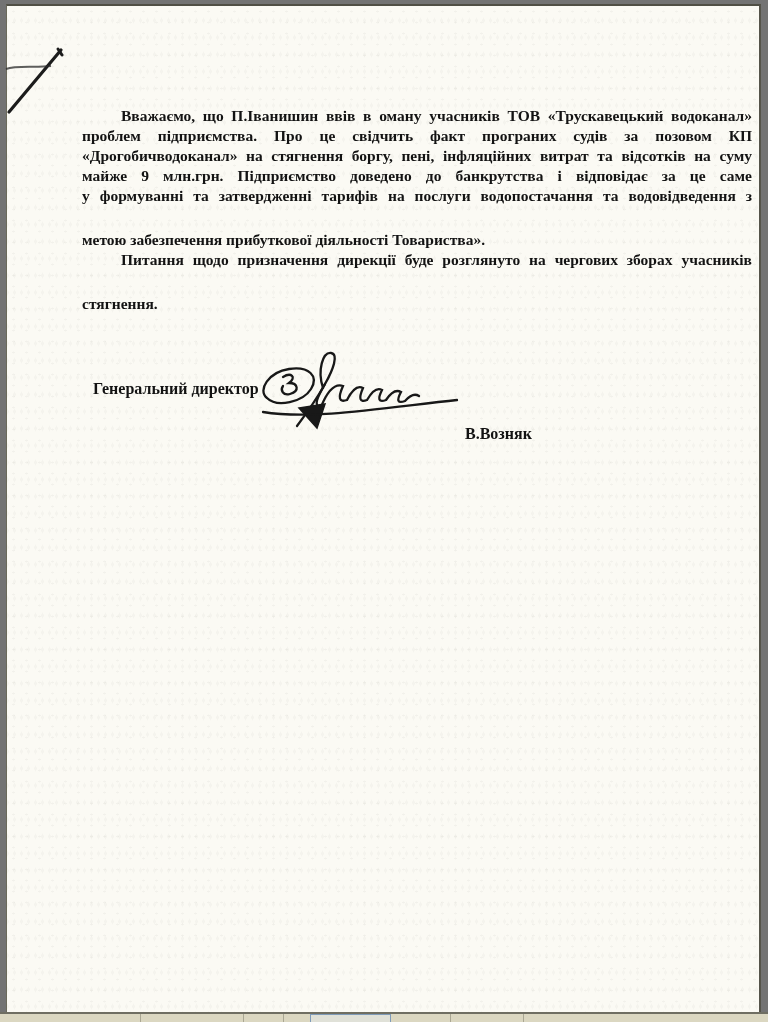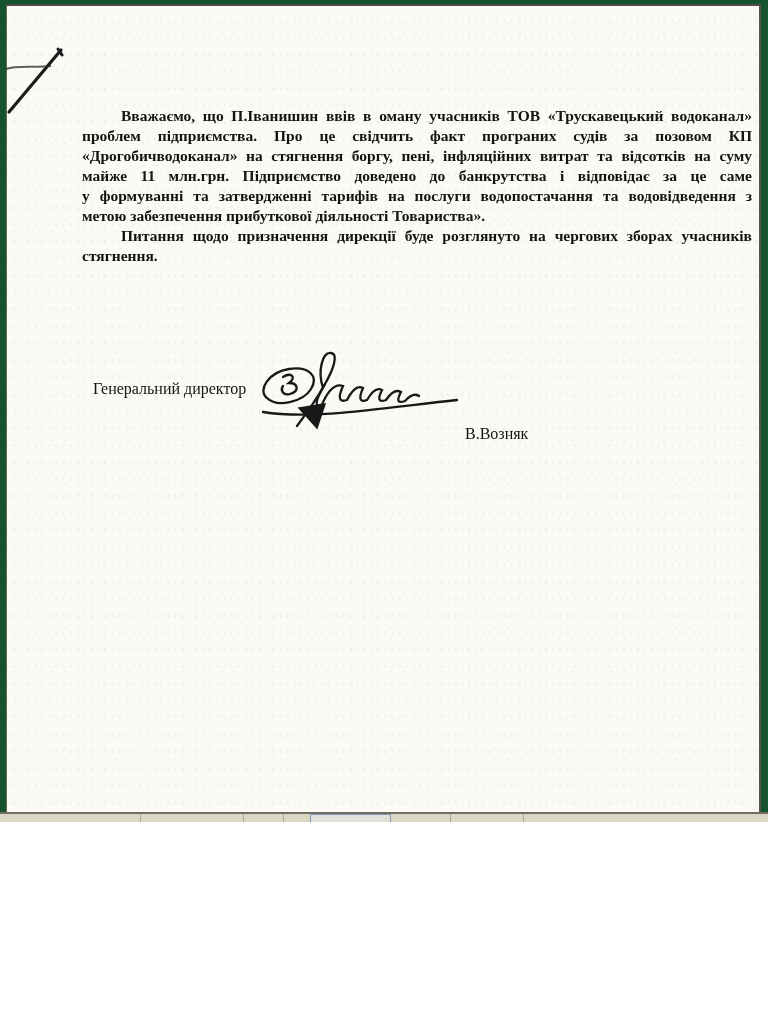--- a/index.html
+++ b/index.html
@@ -1,20 +1,20 @@
 <!DOCTYPE html>
 <html lang="uk"><head>
 <meta charset="utf-8">
 <style>
   html,body { margin:0; padding:0; }
   body { font-family:"Liberation Serif", serif; }
 
   .screen {
-    position:relative; width:768px; height:822px;
-    background:#14532d; overflow:hidden;
+    position:relative; width:768px; height:1022px;
+    background:#737373; overflow:hidden;
   }
 
   
   .page {
     position:absolute; left:6px; top:4px; right:7px; bottom:10px;
     background-color:#fbfaf4;
     background-image:
       radial-gradient(rgba(128,126,112,0.07) 1px, transparent 1.3px),
       radial-gradient(rgba(128,126,112,0.05) 1px, transparent 1.3px);
     background-size:13px 11px, 7px 17px;
@@ -26,27 +26,27 @@
 
   
   .pen-mark { position:absolute; left:-6px; top:36px; }
 
   
   .doc-text {
     position:absolute; left:75px; top:100px; width:670px;
     color:#131313; font-weight:700; font-size:15.5px; line-height:20px;
   }
   .doc-text .line { text-align:justify; text-align-last:justify; }
-  .doc-text .line.last { text-align:left; text-align-last:left; }
+  .doc-text .line.last { text-align:left; text-align-last:left;margin-top:24px; }
   .doc-text .line.indent { text-indent:39px; }
   .para { margin:0 0 0 0; }
 
   
   .sig-label, .sig-name {
-    position:absolute; color:#131313; font-weight:400; font-size:16px; white-space:nowrap;
+    position:absolute; color:#131313; font-weight:700; font-size:16px; white-space:nowrap;
   }
   .sig-label { left:86px; top:374px; }
   .sig-name  { left:458px; top:374px;margin-top:45px; }
   .sig-svg   { position:absolute; left:246px; top:340px; }
 
   
   .bottom-line {
     position:absolute; left:0; bottom:8px; width:768px; height:2px;
     background:#6f6e62;
   }
@@ -72,21 +72,21 @@
       <path d="M8,70 L60,8" stroke="#1c1c1c" stroke-width="3.2" fill="none" stroke-linecap="round"></path>
       <path d="M57,7 L61,13" stroke="#1c1c1c" stroke-width="3" fill="none" stroke-linecap="round"></path>
       <path d="M5,27 C16,23 34,26 50,24" stroke="#2a2a2a" stroke-width="2" fill="none" opacity="0.75"></path>
     </svg>
 
     <div class="doc-text">
       <div class="para">
         <div class="line indent">Вважаємо, що П.Іванишин ввів в оману учасників ТОВ «Трускавецький водоканал»</div>
         <div class="line">проблем підприємства. Про це свідчить факт програних судів за позовом КП</div>
         <div class="line">«Дрогобичводоканал» на стягнення боргу, пені, інфляційних витрат та відсотків на суму</div>
-        <div class="line">майже 11 млн.грн. Підприємство доведено до банкрутства і відповідає за це саме</div>
+        <div class="line">майже 9 млн.грн. Підприємство доведено до банкрутства і відповідає за це саме</div>
         <div class="line">у формуванні та затвердженні тарифів на послуги водопостачання та водовідведення з</div>
         <div class="line last">метою забезпечення прибуткової діяльності Товариства».</div>
       </div>
       <div class="para">
       </div>
       <div class="para">
         <div class="line indent">Питання щодо призначення дирекції буде розглянуто на чергових зборах учасників</div>
         <div class="line last">стягнення.</div>
       </div>
     </div>

